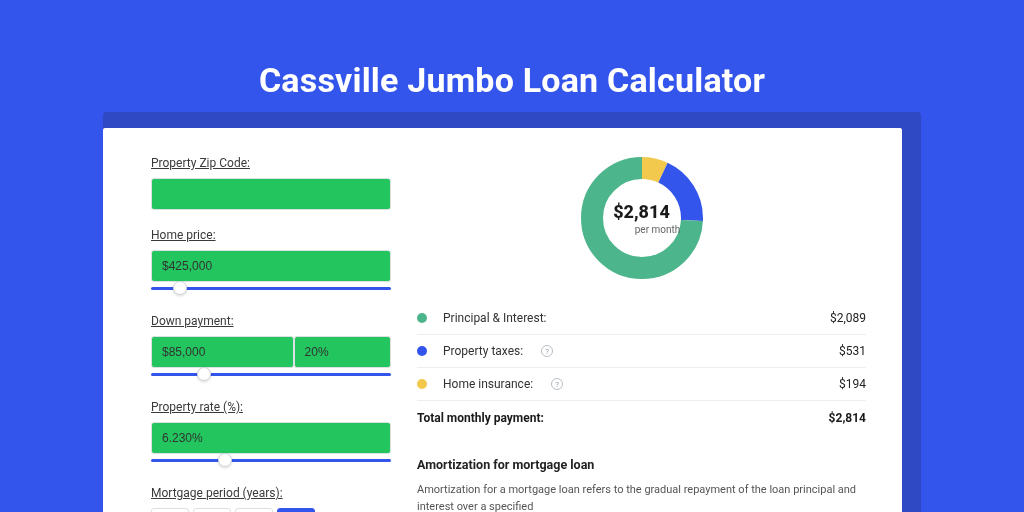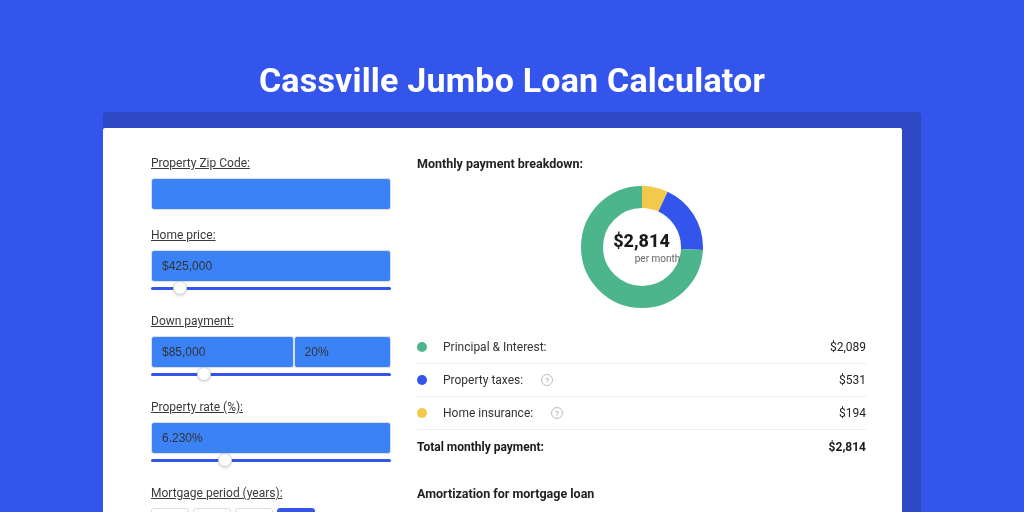--- a/index.html
+++ b/index.html
@@ -59,21 +59,21 @@
     text-decoration:underline;
   }
   .text-input {
     width: 100%;
     height: 32px;
     border: 1px solid #dcdfe3;
     border-radius: 3px;
     padding: 0 10px;
     font-size: 12px;
     color: #333;
-    background:#3b82f6;
+    background:#22c55e;
   }
   .group { margin-bottom: 18px; }
   .slider-wrap { position: relative; height:10px; }
   .slider-track {
     height:3px; background:#3455eb; border-radius:2px;
     position:absolute; left:0; right:0; top:1px;
   }
   .slider-thumb {
     width:14px; height:14px; border-radius:50%;
     background:#fff; border:1px solid #cfd4da;
@@ -177,21 +177,20 @@
           <button class="period-btn">10</button>
           <button class="period-btn">15</button>
           <button class="period-btn">20</button>
           <button class="period-btn active">30</button>
         </div>
     </div>
 
   </div>
 
   <div class="right-col">
-    <div class="breakdown-title">Monthly payment breakdown:</div>
 
     <div class="donut-wrap">
       <div class="donut">
         <svg width="124" height="124" viewBox="0 0 124 124" id="donut-svg">
             <circle cx="62" cy="62" r="50" fill="none" stroke="#f2c94c" stroke-width="22" stroke-dasharray="21.658456815793173 292.50080854318617" stroke-dashoffset="0"></circle>
             <circle cx="62" cy="62" r="50" fill="none" stroke="#3455eb" stroke-width="22" stroke-dasharray="59.28165241848544 254.8776129404939" stroke-dashoffset="-21.658456815793173"></circle>
             <circle cx="62" cy="62" r="50" fill="none" stroke="#4db58b" stroke-width="22" stroke-dasharray="233.21915612470073 80.9401092342786" stroke-dashoffset="-80.94010923427862"></circle>
           </svg>
         <div class="donut-center">
           <div class="donut-amount">$2,814</div>

